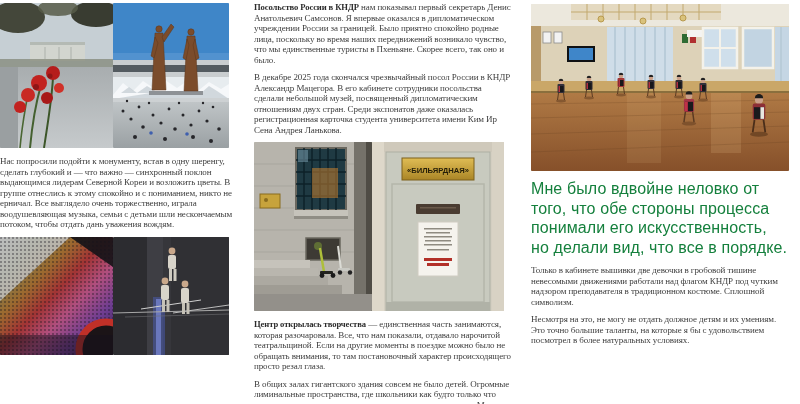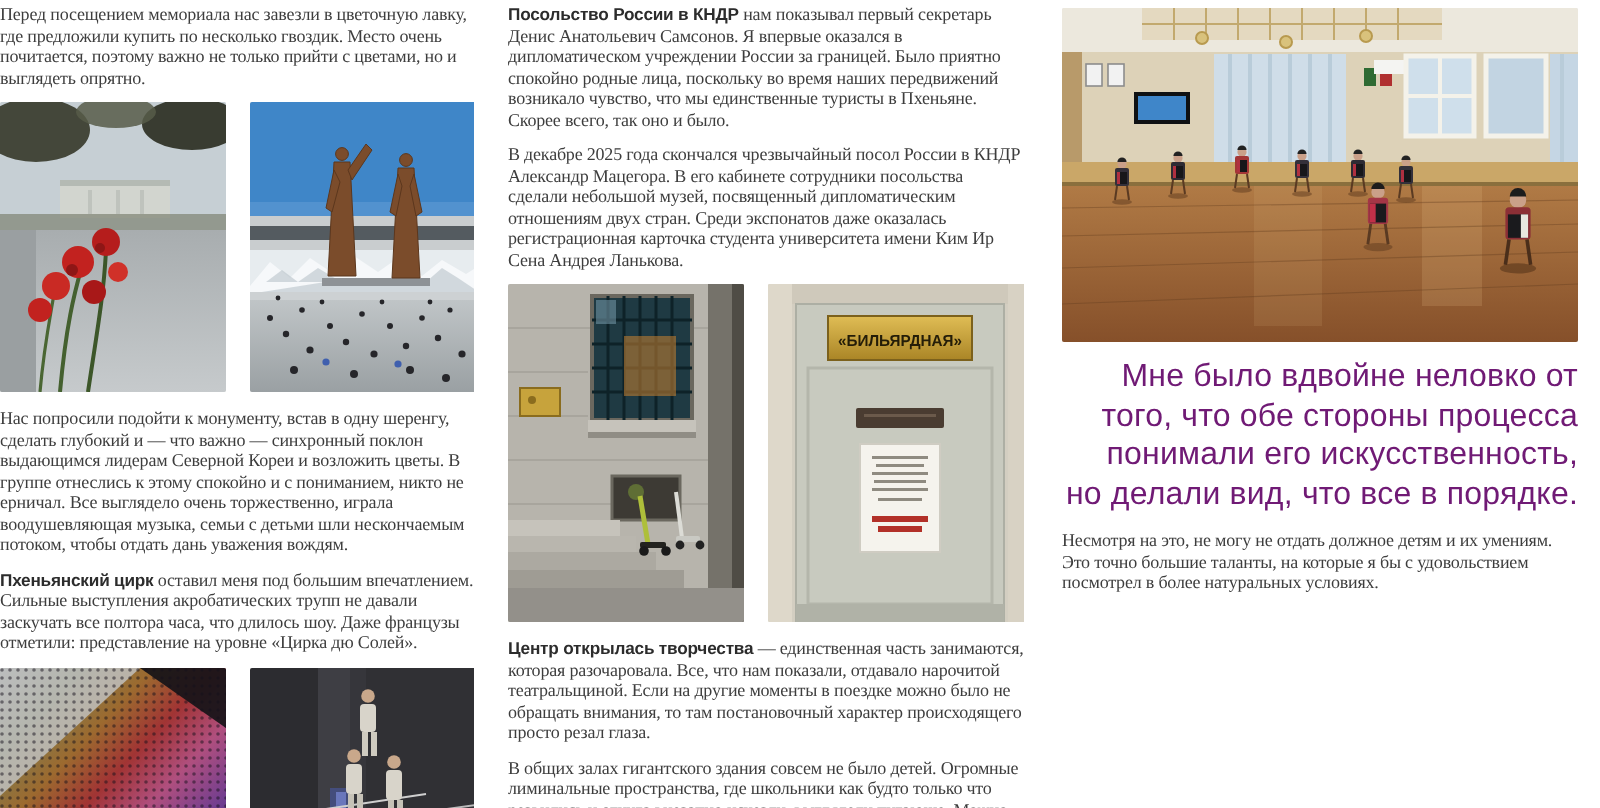--- a/index.html
+++ b/index.html
@@ -4,34 +4,33 @@
 <style>
   html,body{margin:0;padding:0;background:#ffffff;}
   #page{position:relative;width:800px;height:404px;background:#ffffff;overflow:hidden;
         font-family:"Liberation Serif",serif;color:#3d3d3d;}
   .col{position:absolute;top:0;overflow:hidden;}
   #col1{left:0;width:237px;height:404px;}
   #col2{left:254px;width:258px;height:404px;}
   #col3{left:531px;width:258px;height:404px;}
   p.body{margin:0 0 7px 0;font-size:9px;line-height:10.5px;letter-spacing:-0.1px;}
   p.body:first-child{margin-top:2px;}
-  .lead{font-family:Liberation Sans, sans-serif;font-weight:bold;font-size:8.6px;color:#2c2c2c;}
-  .photo-row{display:flex;gap:12px;margin:3px 0 8px 0;}
+  .lead{font-family:Liberation Serif, serif;font-weight:bold;font-size:8.6px;color:#2c2c2c;}
+  .photo-row{display:flex;gap:0;margin:3px 0 8px 0;}
   .photo{position:relative;overflow:hidden;border-radius:1px;background:#ddd;flex:none;}
   .photo svg{display:block;width:100%;height:100%;}
   .quote{font-family:"Liberation Sans",sans-serif;font-size:16px;line-height:19.5px;
-         color:#701a75;margin:8px 0 8px 0;letter-spacing:0.1px;text-align:right;}
+         color:#15803d;margin:8px 0 8px 0;letter-spacing:0.1px;}
 </style>
 </head>
 <body>
 
 <div id="page">
 
   <div class="col" id="col1">
-    <p class="body">Перед посещением мемориала нас завезли в цветочную лавку, где предложили купить по несколько гвоздик. Место очень почитается, поэтому важно не только прийти с цветами, но и выглядеть опрятно.</p>
 
     <div class="photo-row">
       <div class="photo" style="width:113px;height:145px;">
         <svg viewBox="0 0 113 145" preserveAspectRatio="none">
           <defs>
             <linearGradient id="gndA" x1="0" y1="0" x2="0" y2="1">
               <stop offset="0" stop-color="#a8adaf"></stop>
                 <stop offset="1" stop-color="#c6cacc"></stop>
             </linearGradient>
           </defs>
@@ -113,21 +112,20 @@
             <circle cx="14" cy="98" r="1.2"></circle>
           </g>
           <circle cx="38" cy="130" r="1.8" fill="#3f5fae"></circle>
           <circle cx="74" cy="131" r="1.8" fill="#3f5fae"></circle>
         </svg>
       </div>
     </div>
 
     <p class="body">Нас попросили подойти к монументу, встав в одну шеренгу, сделать глубокий и — что важно — синхронный поклон выдающимся лидерам Северной Кореи и возложить цветы. В группе отнеслись к этому спокойно и с пониманием, никто не ерничал. Все выглядело очень торжественно, играла воодушевляющая музыка, семьи с детьми шли нескончаемым потоком, чтобы отдать дань уважения вождям.</p>
 
-    <p class="body"><span class="lead">Пхеньянский цирк</span><span> оставил меня под большим впечатлением. Сильные выступления акробатических трупп не давали заскучать все полтора часа, что длилось шоу. Даже французы отметили: представление на уровне «Цирка дю Солей».</span></p>
 
     <div class="photo-row">
       <div class="photo" style="width:113px;height:118px;">
         <svg viewBox="0 0 113 118" preserveAspectRatio="none">
           <defs>
             <linearGradient id="crowdC" x1="0" y1="0" x2="1" y2="1">
               <stop offset="0" stop-color="#9fa1a0"></stop>
                 <stop offset="0.18" stop-color="#7c7e52"></stop>
               <stop offset="0.34" stop-color="#9c6a2f"></stop>
                 <stop offset="0.48" stop-color="#a13434"></stop>
@@ -418,17 +416,18 @@
             </g>
           </g>
         </svg>
       </div>
     </div>
 
 
 
     <p class="quote">Мне было вдвойне неловко от того, что обе стороны процесса понимали его искусственность, но делали вид, что все в порядке.</p>
 
+    <p class="body">Только в кабинете вышивки две девочки в гробовой тишине невесомыми движениями работали над флагом КНДР под чутким надзором преподавателя в традиционном костюме. Сплошной символизм.</p>
 
     <p class="body">Несмотря на это, не могу не отдать должное детям и их умениям. Это точно большие таланты, на которые я бы с удовольствием посмотрел в более натуральных условиях.</p>
   </div>
 
 </div>
 
 </body></html>

